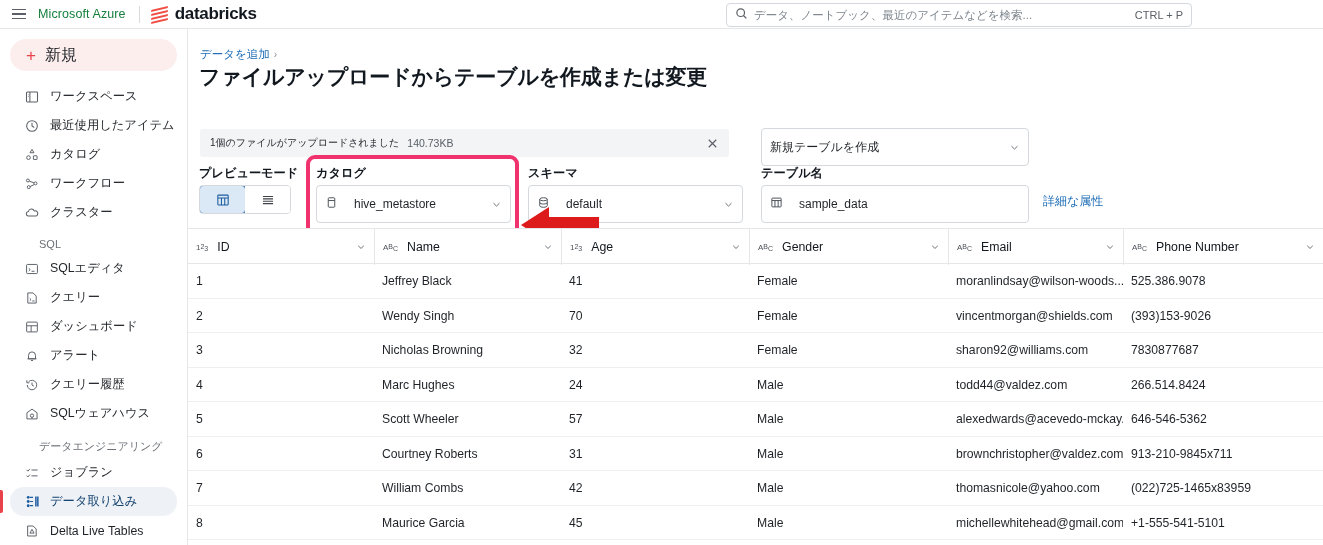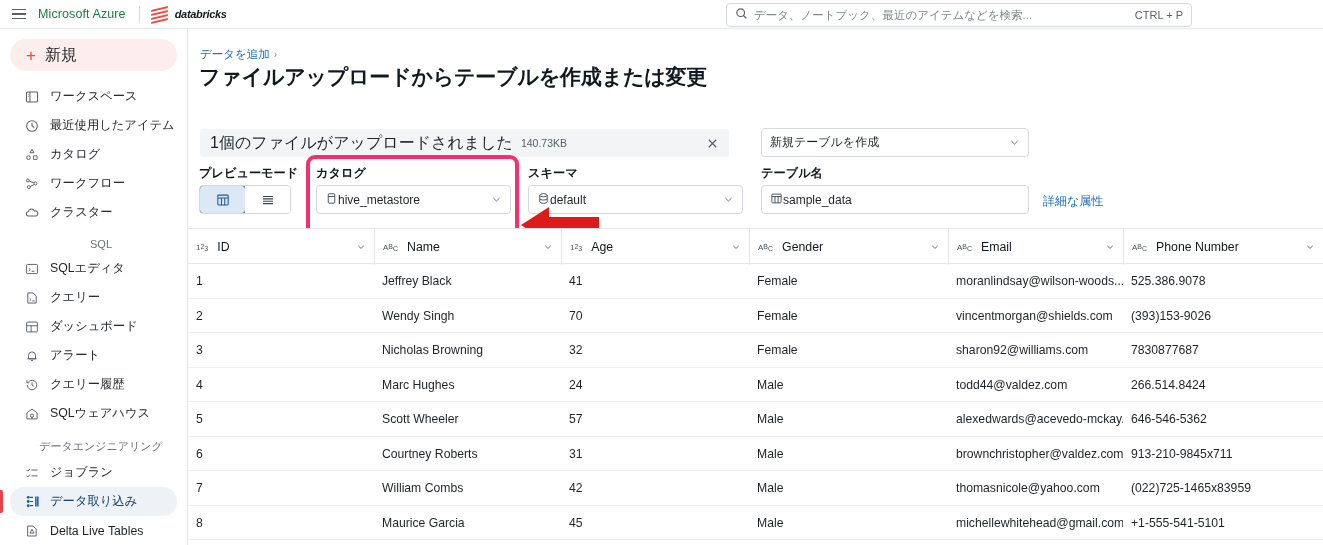--- a/index.html
+++ b/index.html
@@ -17,21 +17,21 @@
   }
   .hamburger { width: 38px; display: flex; flex-direction: column;
     align-items: center; justify-content: center; gap: 3px; height: 29px; cursor: pointer; }
   .hamburger i { display: block; width: 14px; height: 1.6px; background: #5a6067; }
   .azure-text { font-size: 12.5px; color: #15803d; letter-spacing: .1px; }
   .topdiv { width: 1px; height: 17px; background: #d8dbde; margin: 0 11px 0 13px; }
   .dbx-logo { display: flex; align-items: center; gap: 7px; }
   .dbx-mark { width: 17px; height: 17px; position: relative; }
   .dbx-mark b { position: absolute; left: 0; width: 17px; height: 2.1px;
     background: #ee4e44; border-radius: 1px; transform: skewY(-14deg); }
-  .dbx-name { font-size: 11px; font-weight: 700; color: #12181f; letter-spacing: -.3px; font-style: italic; }
+  .dbx-name { font-size: 17px; font-weight: 700; color: #12181f; letter-spacing: -.3px; }
 
   .searchwrap { position: absolute; left: 726px; top: 3px; width: 466px; height: 24px;
     border: 1px solid #d5d8dc; border-radius: 4px; display: flex; align-items: center;
     padding: 0 8px; background: #fff; cursor: text; }
   .searchwrap svg { flex: 0 0 auto; margin-right: 6px; }
   .search-ph { font-size: 11.5px; color: #7d858d; white-space: nowrap; overflow: hidden; flex: 1; }
   .search-kbd { font-size: 11px; color: #5a6067; white-space: nowrap; }
 
   
   .sidebar {
@@ -51,45 +51,45 @@
   }
   .nav-item.active { background: #eef2f7; }
   .nav-item .ico { width: 16px; height: 16px; flex: 0 0 16px;
     display: flex; align-items: center; justify-content: center; color: #5a6067; }
   .nav-item.active .ico { color: #1b5b9e; }
   .nav-label { font-size: 12.3px; color: #1f2328; white-space: nowrap; }
   .nav-item.active .nav-label { color: #13406e; }
   .active-bar { position: absolute; left: -10px; top: 3px; width: 3px; height: 23px;
     background: #e8424a; border-radius: 0 2px 2px 0; }
   .nav-gap { height: 11px; }
-  .nav-section { font-size: 11px; color: #6b7177; padding: 0 0 4px 15px; text-align: center; }
+  .nav-section { font-size: 11px; color: #6b7177; padding: 0 0 4px 39px; }
 
   
   .main { position: absolute; top: 29px; left: 188px; width: 1135px; height: 516px;
     background: #fff; overflow: hidden; }
 
   .crumb { position: absolute; left: 12px; top: 18px; font-size: 11.5px; color: #1b6bb5; cursor: pointer; text-align: right; }
   .crumb .sep { color: #8a9099; margin-left: 4px; font-size: 10px; }
   .page-title { position: absolute; left: 11px; top: 34px; font-size: 21px;
     font-weight: 700; color: #12181f; letter-spacing: -.2px; }
 
   .uploadbar { position: absolute; left: 12px; top: 100px; width: 529px; height: 28px;
     background: #f2f4f6; border-radius: 3px; display: flex; align-items: center; padding: 0 10px; }
-  .upload-msg { font-size: 16px; color: #1f2328; }
+  .upload-msg { font-size: 10px; color: #1f2328; }
   .upload-size { font-size: 10.5px; color: #5a6067; margin-left: 8px; }
   .upload-x { margin-left: auto; color: #5a6067; cursor: pointer; display: flex; }
 
   .fieldlabel { font-size: 12.2px; font-weight: 700; color: #12181f; }
 
   .seg { display: flex; height: 29px; border: 1px solid #d5d8dc; border-radius: 4px; overflow: hidden; width: 92px; }
   .seg > div { flex: 1; display: flex; align-items: center; justify-content: center; cursor: pointer; background: #fff; }
   .seg > div.on { background: #dbe8f5; border: 1px solid #1b5b9e; margin: -1px; border-radius: 4px; }
 
-  .sel { height: 29px; border: 1px solid #d5d8dc; border-radius: 4px; background: #fff;
-    display: flex; align-items: center; padding: 0 8px; gap: 0; cursor: pointer; }
+  .sel { height: 38px; border: 1px solid #d5d8dc; border-radius: 4px; background: #fff;
+    display: flex; align-items: center; padding: 0 8px; gap: 16px; cursor: pointer; }
   .sel .txt { font-size: 12px; color: #1f2328; flex: 1; white-space: nowrap; overflow: hidden; }
   .sel .chev { color: #5a6067; display: flex; }
 
   .detail-link { font-size: 12px; color: #1b6bb5; cursor: pointer; }
 
   
   .hl-rect { position: absolute; border: 4px solid #f0326e; border-radius: 9px; pointer-events: none; }
   .arrow { position: absolute; pointer-events: none; }
 
   

